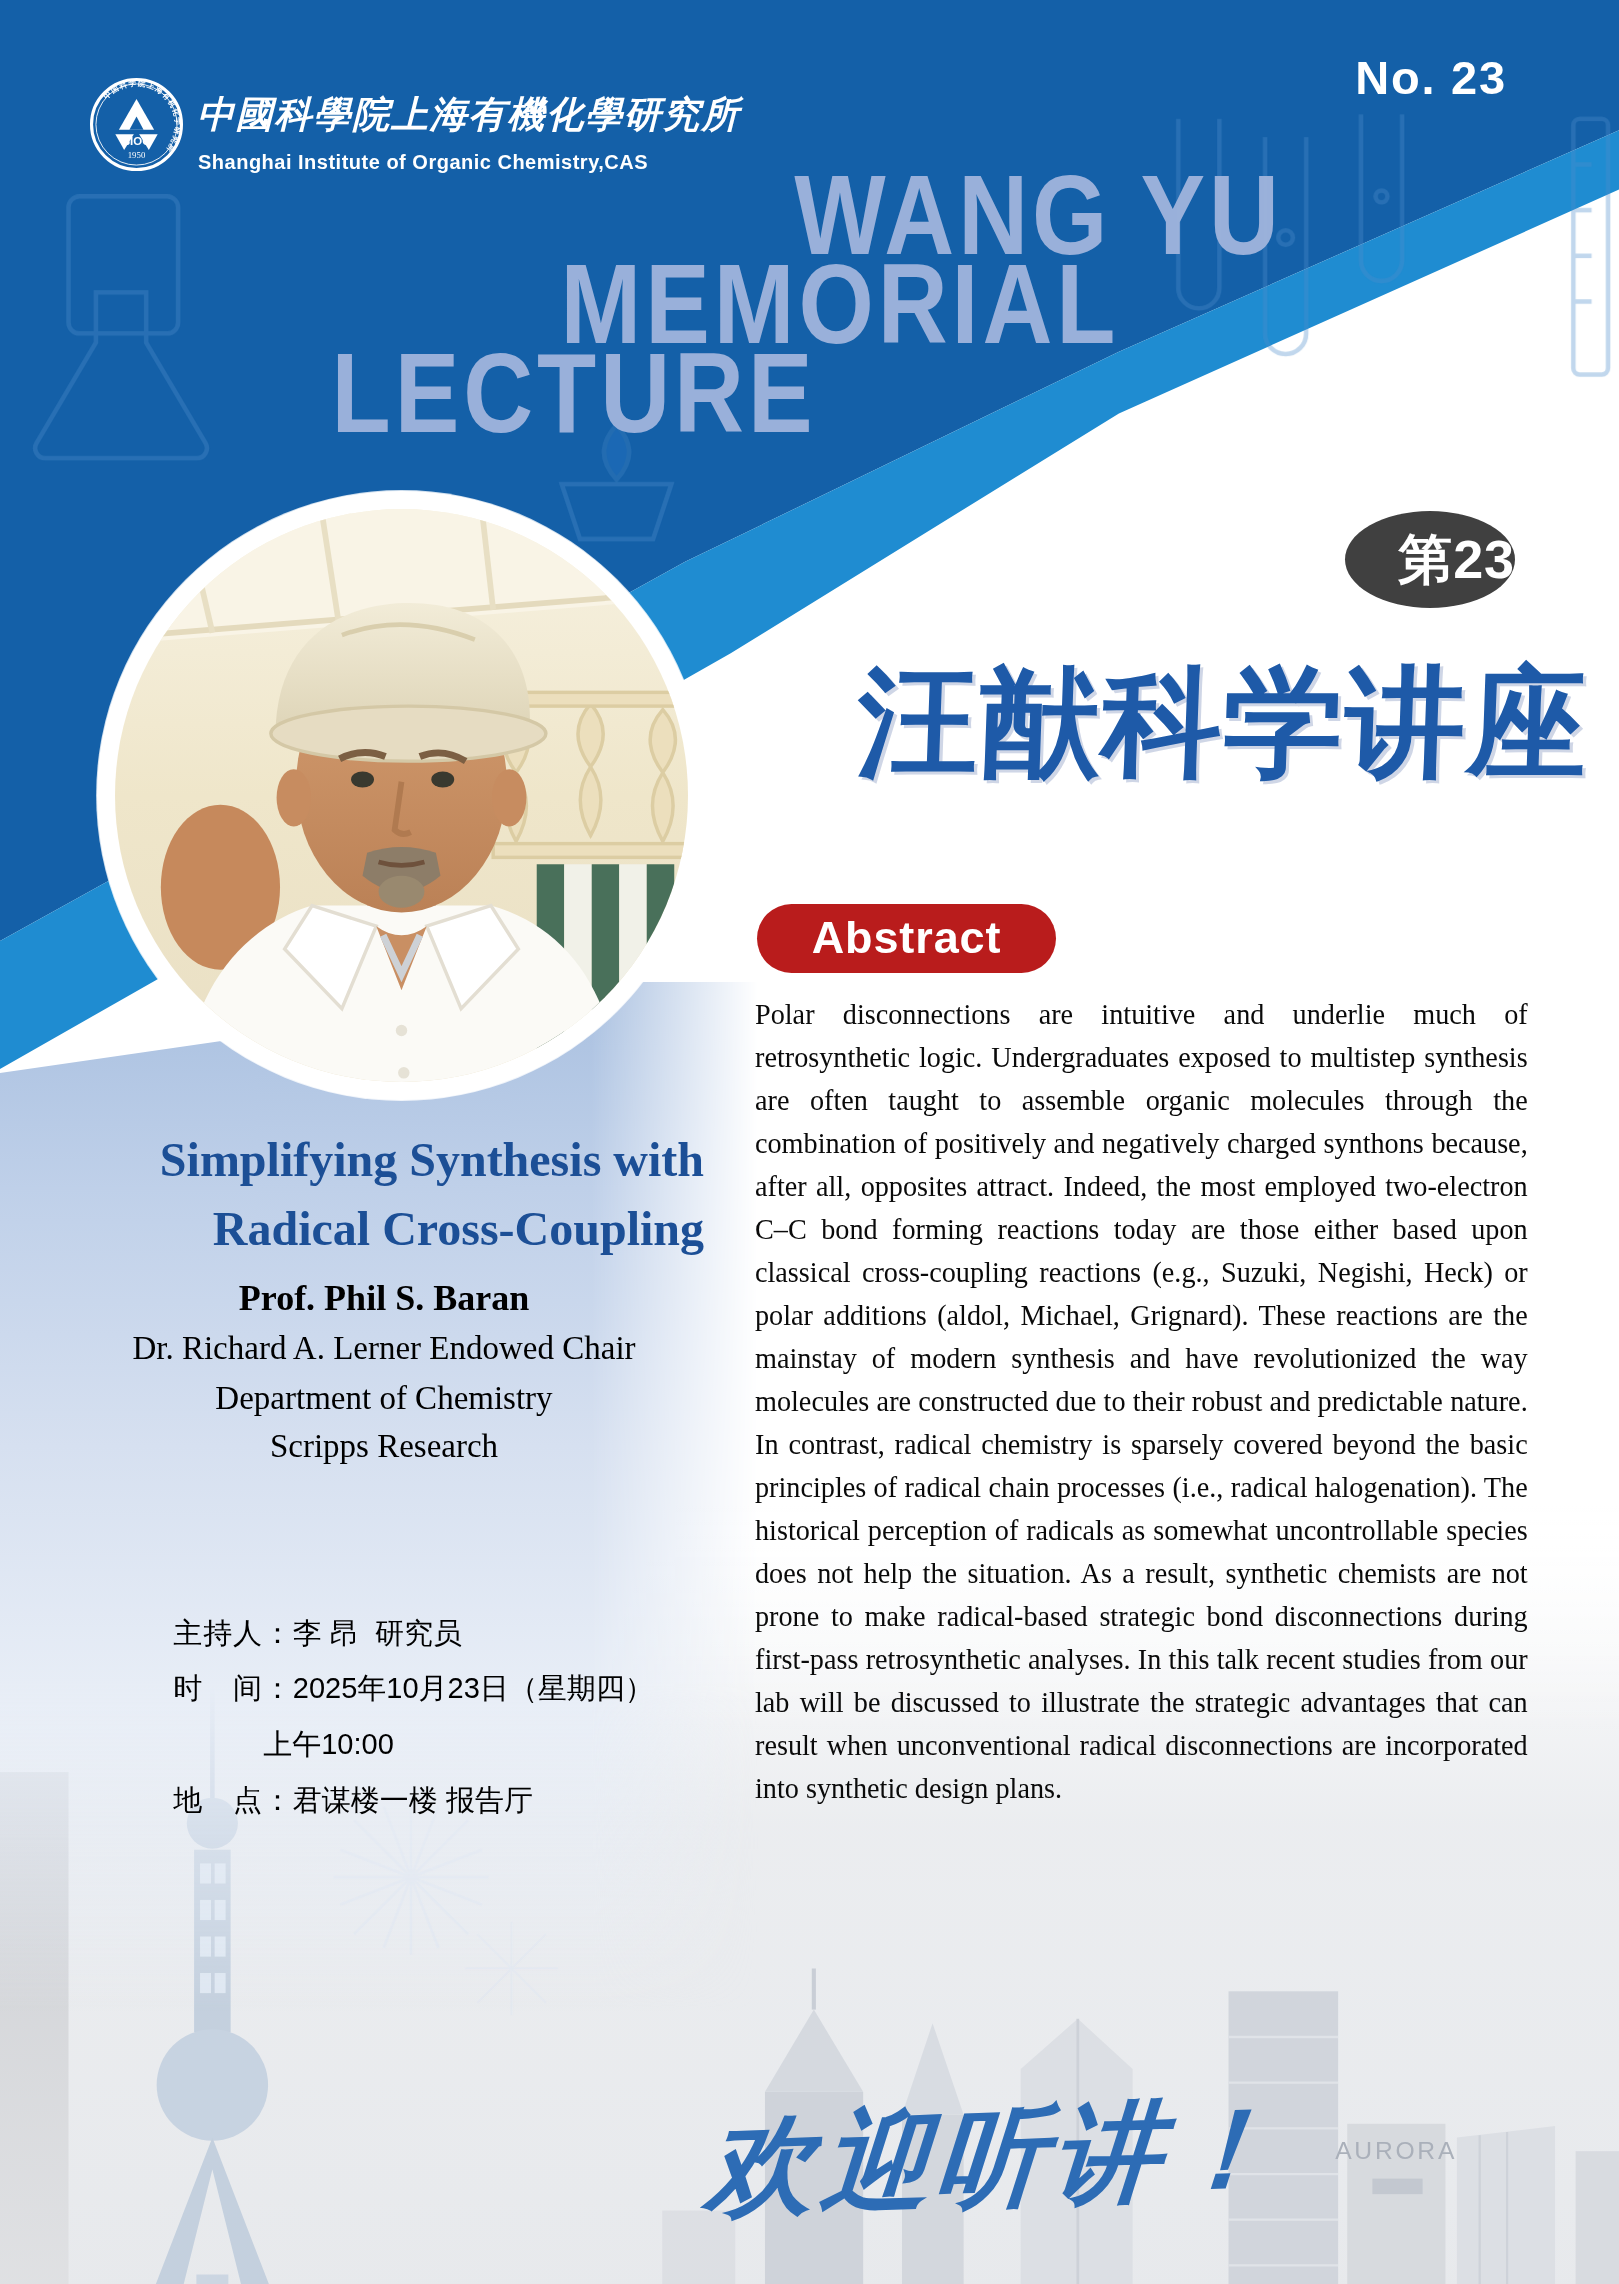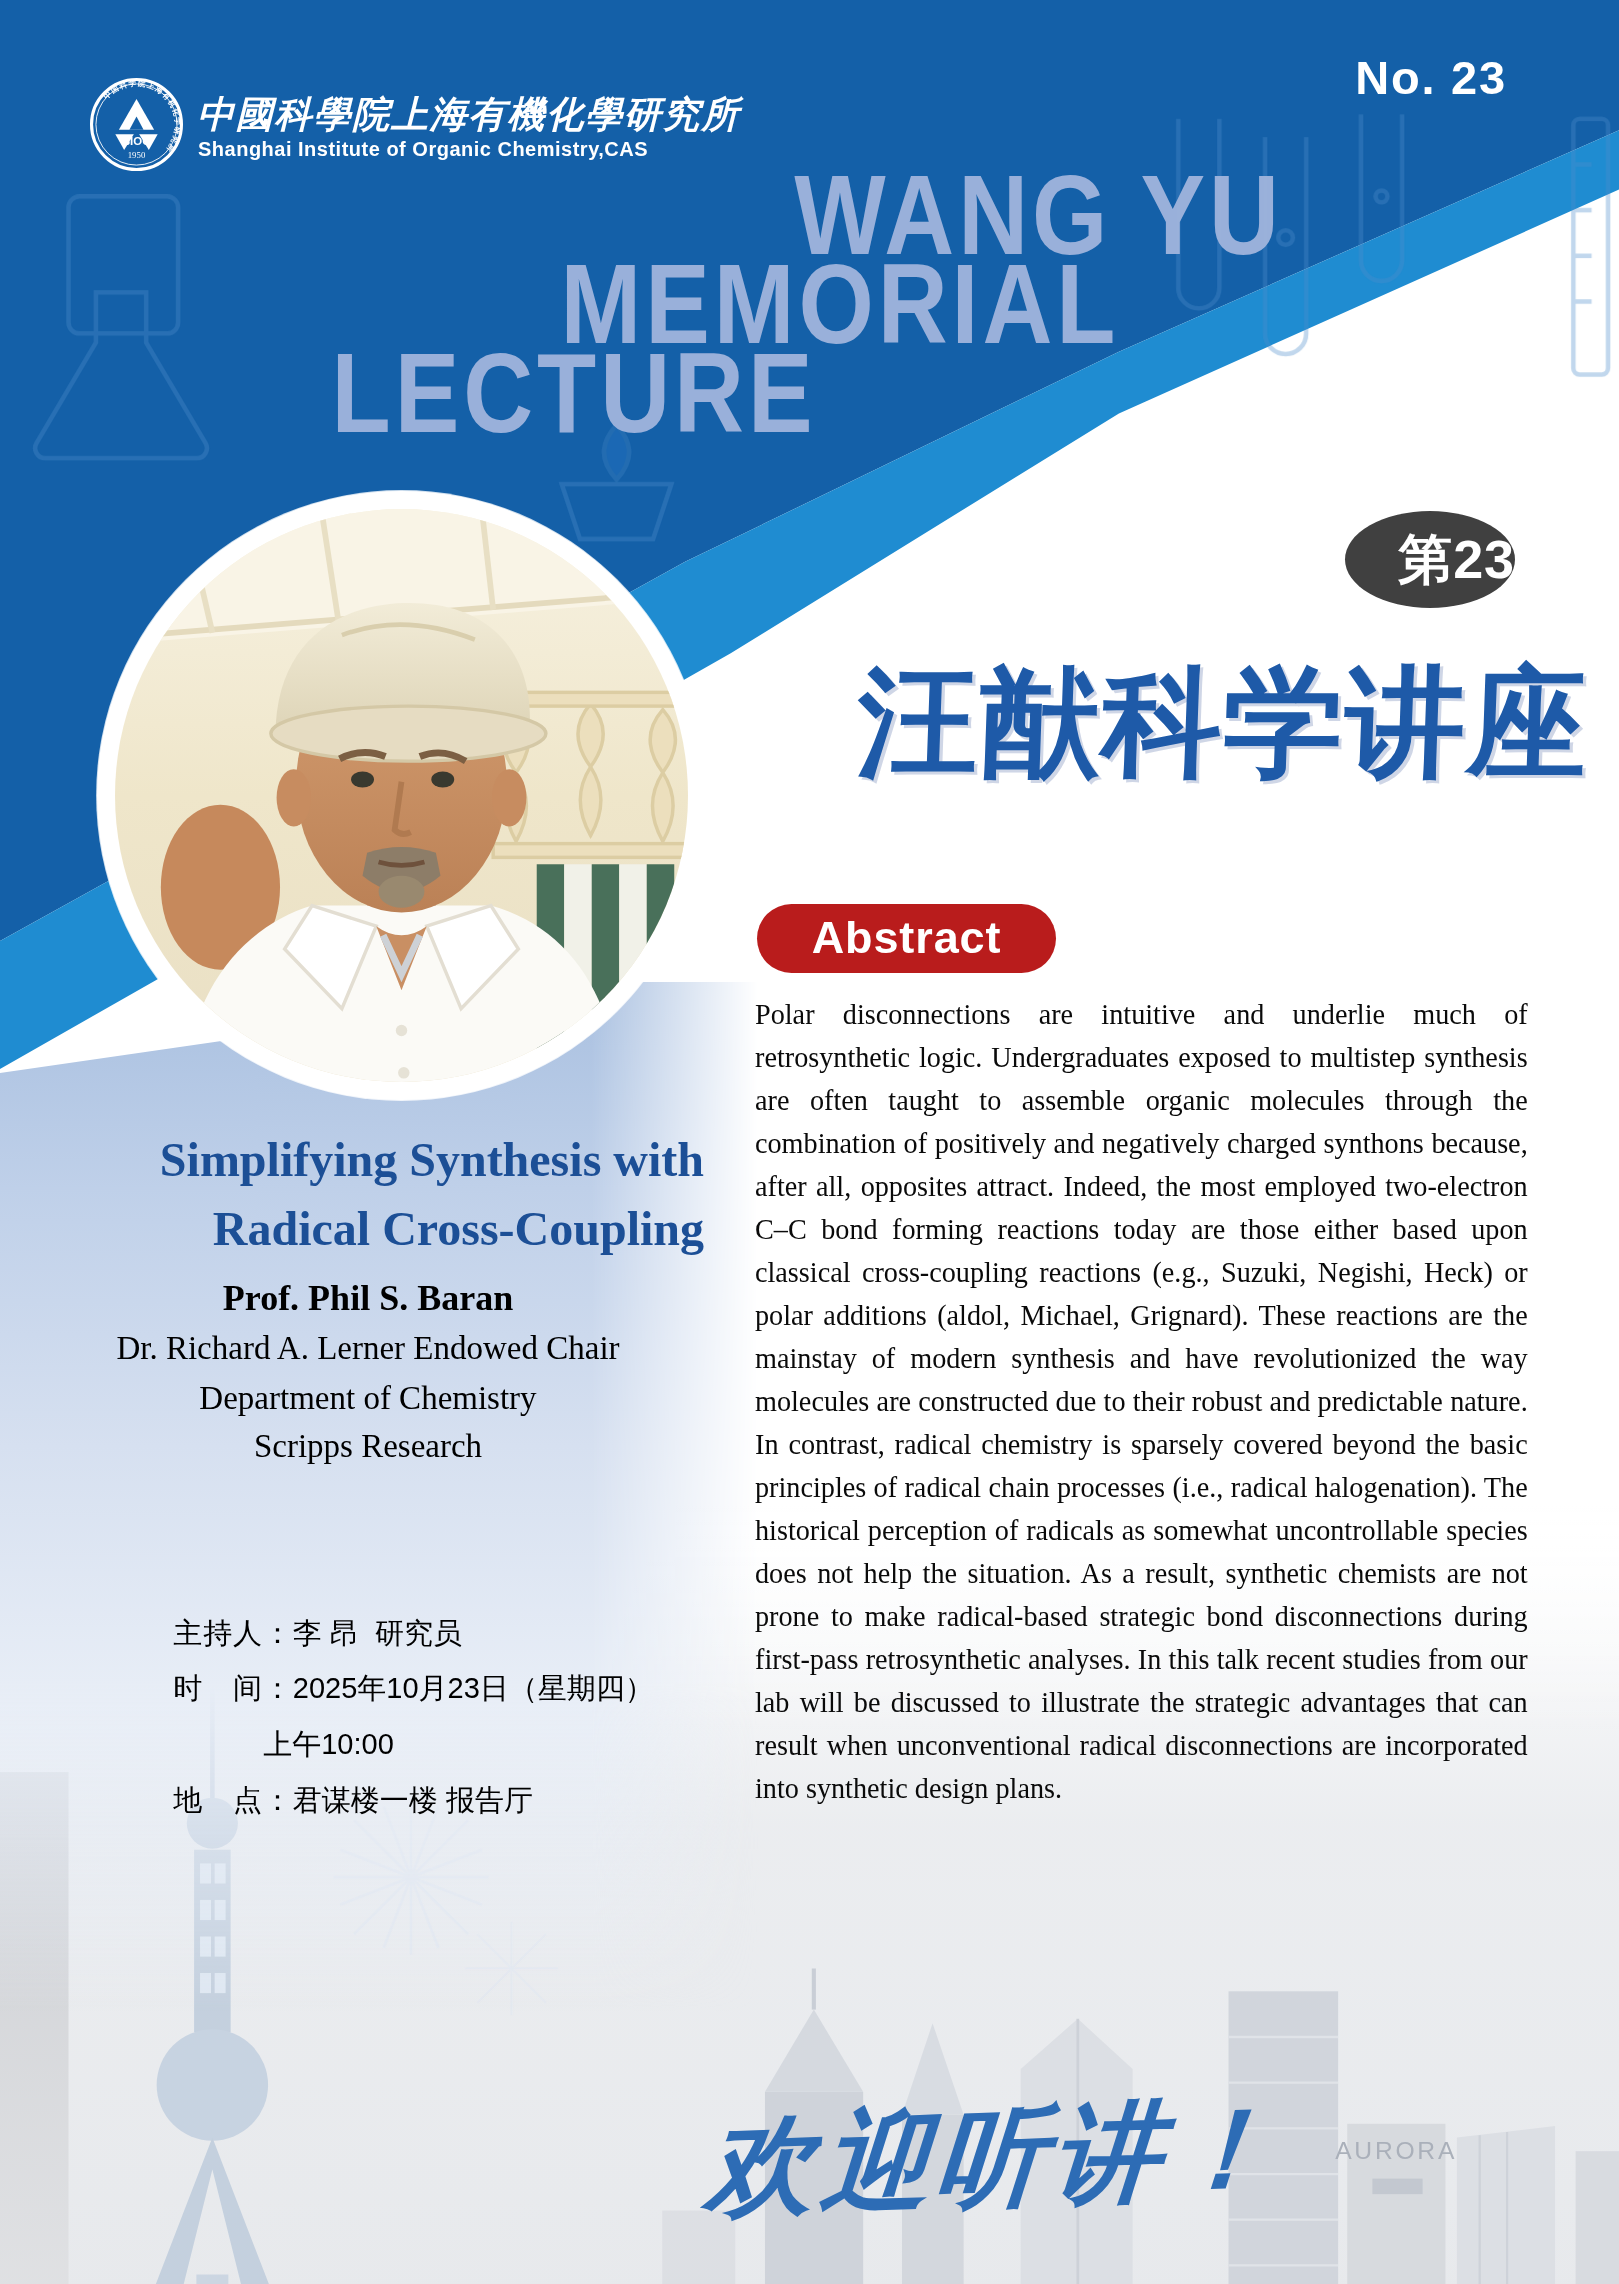--- a/index.html
+++ b/index.html
@@ -14,21 +14,21 @@
      background:linear-gradient(180deg,#a9c0e0 0%,#bfd0e9 20%,#d6e0f0 45%,#e7edf6 68%,rgba(243,247,251,0) 100%);
      clip-path:polygon(0 91px,630px 0,758px 0,758px 1032px,0 1032px);
      -webkit-mask-image:linear-gradient(90deg,#000 78%,rgba(0,0,0,0) 100%);
      mask-image:linear-gradient(90deg,#000 78%,rgba(0,0,0,0) 100%);}
   .header-svg{left:0;top:0;width:1619px;height:1142px;z-index:3;}
 
   
   .issue{right:112px;top:50px;z-index:6;color:#ffffff;font-size:47px;font-weight:bold;letter-spacing:1.8px;}
   .logo-cn{left:197px;top:90px;color:#ffffff;font-size:37px;font-weight:bold;font-style:italic;
            font-family:"Liberation Serif","DejaVu Serif",serif;letter-spacing:1.8px;white-space:pre;z-index:6;}
-  .logo-en{left:198px;top:138px;color:#ffffff;font-size:20px;font-weight:bold;letter-spacing:0.5px;z-index:6;}
+  .logo-en{left:198px;top:151px;color:#ffffff;font-size:20px;font-weight:bold;letter-spacing:0.5px;z-index:6;}
   .emblem{left:88px;top:76px;width:97px;height:97px;z-index:6;}
 
   .ghost{z-index:4;color:rgba(160,180,220,0.95);font-weight:bold;font-size:114px;line-height:1;
          letter-spacing:4.6px;transform:scaleX(0.85);transform-origin:right center;white-space:pre;}
   .ghost1{right:336px;top:158px;}
   .ghost2{right:500px;top:247px;}
   .ghost3{right:802px;top:336px;}
 
   .badge{left:1345px;top:511px;width:170px;height:97px;border-radius:50%;background:#404040;z-index:6;
          color:#fff;font-size:54px;font-weight:bold;text-align:right;line-height:97px;letter-spacing:0.9px;}
@@ -37,21 +37,21 @@
          text-shadow:3.2px 3.2px 0 rgba(148,164,200,0.45);}
 
   
   .photo-ring{left:97px;top:491px;width:609px;height:609px;border-radius:50%;background:#ffffff;z-index:5;
               box-shadow:0 0 0 0.9px rgba(255,255,255,0.8);}
   .photo-img{position:absolute;left:18px;top:18px;width:573px;height:573px;border-radius:50%;overflow:hidden;}
 
   
   .talk-title{left:64px;top:1125px;width:640px;z-index:6;text-align:right;color:#1c4f96;
       font-family:"Liberation Serif","DejaVu Serif",serif;font-weight:bold;font-size:48px;line-height:69px;}
-  .speaker{left:48px;width:640px;z-index:6;text-align:center;color:#000;
+  .speaker{left:64px;width:640px;z-index:6;text-align:center;color:#000;
       font-family:"Liberation Serif","DejaVu Serif",serif;}
   .speaker-name{top:1277px;font-size:36px;font-weight:bold;}
   .speaker-line1{top:1330px;font-size:33px;}
   .speaker-line2{top:1380px;font-size:33px;}
   .speaker-line3{top:1428px;font-size:33px;}
 
   .detail-row{left:94px;z-index:6;font-size:29px;color:#000;white-space:pre;}
   .detail-row .lbl{font-weight:normal;letter-spacing:0.9px;margin-left:47px;}
   .row-host{top:1581px;}
   .row-time{top:1636px;}

